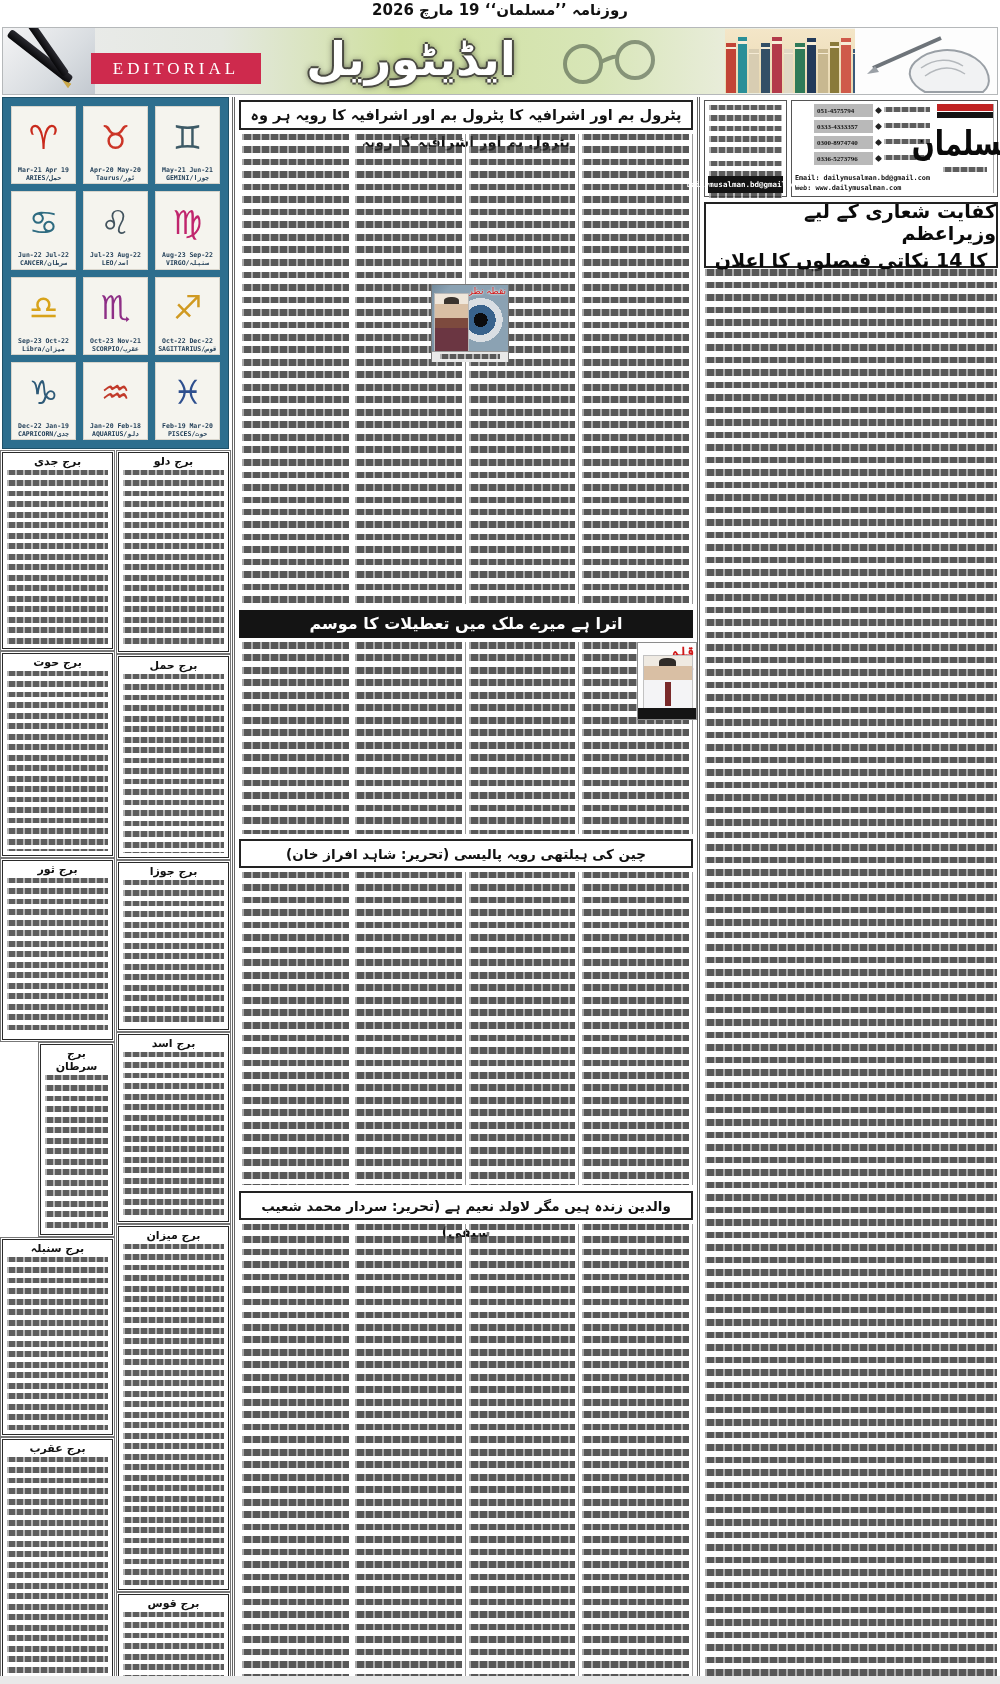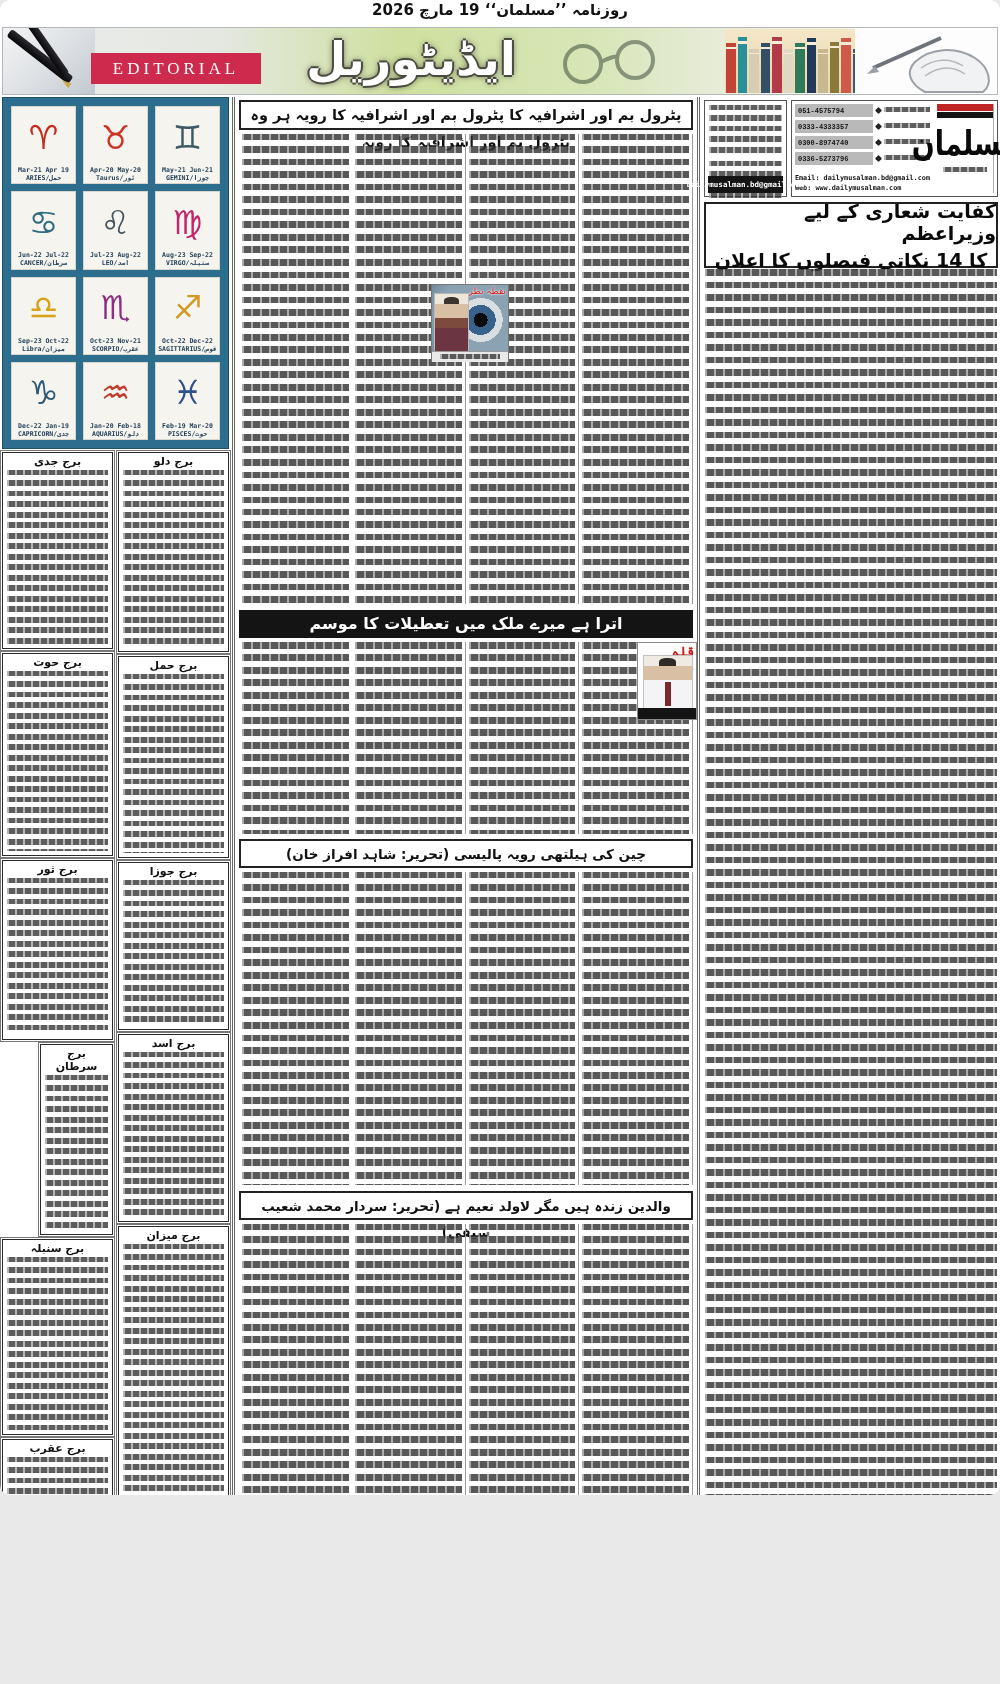--- a/index.html
+++ b/index.html
@@ -1,17 +1,17 @@
 <!DOCTYPE html>
 <html lang="ur"><head>
 <meta charset="utf-8">
 <style>
   html,body{margin:0;padding:0;background:#e9e9e9;}
-  #page{position:relative;width:1000px;height:1495px;background:#fff;margin:0 auto;
-        font-family:"DejaVu Sans",sans-serif;overflow:hidden;border-radius:10px;}
+  #page{position:relative;width:1000px;height:1676px;background:#fff;margin:0 auto;
+        font-family:"DejaVu Sans",sans-serif;overflow:hidden;}
   
   .dateline{position:absolute;top:1px;left:0;width:100%;text-align:center;
             font-size:15px;font-weight:bold;color:#111;}
   
   .banner{position:absolute;top:27px;left:2px;width:994px;height:66px;border:1px solid #b5b8ba;
           background:linear-gradient(90deg,#ececee 0%,#e4e8e0 22%,#cfe09f 40%,#d8e6b8 60%,#efefe8 78%,#ffffff 100%);
           overflow:hidden;}
   .pens{position:absolute;left:0;top:0;width:92px;height:100%;
         background:linear-gradient(135deg,#f4f4f5 0%,#d9dde1 60%,#c2c8cf 100%);}
   .pen{position:absolute;background:linear-gradient(#2a2a30,#08080a);border-radius:3px;}
@@ -98,21 +98,21 @@
   .submit-box{width:88px;border:1px solid #555;position:relative;box-sizing:border-box;padding:4px;background:#fff;}
   .submit-box .ftext{height:52px;}
   .submit-line{height:7px;margin-top:4px;}
   .submit-mail{position:absolute;left:3px;right:3px;bottom:3px;height:17px;background:#141414;color:#fff;
                font-size:7.5px;font-weight:bold;display:flex;align-items:center;justify-content:center;
                font-family:"DejaVu Sans Mono",monospace;white-space:nowrap;}
   .masthead{flex:1;border:1px solid #555;box-sizing:border-box;background:#fff;display:flex;padding:3px;}
   .m-left{flex:1;display:flex;flex-direction:column;gap:3px;padding-right:4px;min-width:0;}
   .m-row{display:flex;align-items:center;gap:3px;}
   .m-bar{flex:1;height:13px;background:#b9b9b9;display:flex;align-items:center;padding:0 3px;
-         font-family:Liberation Mono, monospace;font-size:7px;font-weight:bold;color:#141414;direction:ltr;}
+         font-family:Liberation Serif, serif;font-size:7px;font-weight:bold;color:#141414;direction:ltr;margin-left:19px;}
   .m-bullet{width:5px;height:5px;background:#222;border-radius:1px;transform:rotate(45deg);}
   .m-stub{width:46px;height:7px;}
   .m-contact{margin-top:auto;font-size:6.8px;font-weight:bold;color:#111;line-height:1.5;direction:ltr;
              font-family:"DejaVu Sans Mono",monospace;white-space:nowrap;overflow:hidden;}
   .m-logo{width:56px;border-right:1px solid #aaa;display:flex;flex-direction:column;align-items:center;padding-left:3px;}
   .m-logo .red{width:100%;height:7px;background:#c02424;}
   .m-logo .blk{width:100%;height:6px;background:#141414;margin-top:1px;}
   .logo-text{font-size:27px;font-weight:bold;color:#0a0a0a;direction:rtl;transform:scaleY(1.25);margin-top:10px;}
   .logo-sub{width:80%;height:5px;margin-top:8px;}
   .r-head{position:absolute;top:105px;left:0;right:0;height:62px;border:2px solid #222;background:#fff;

